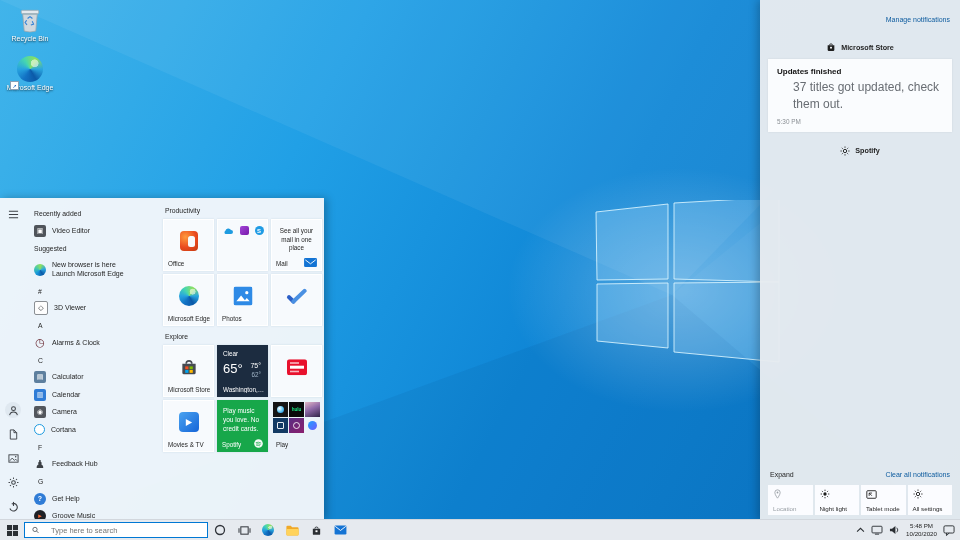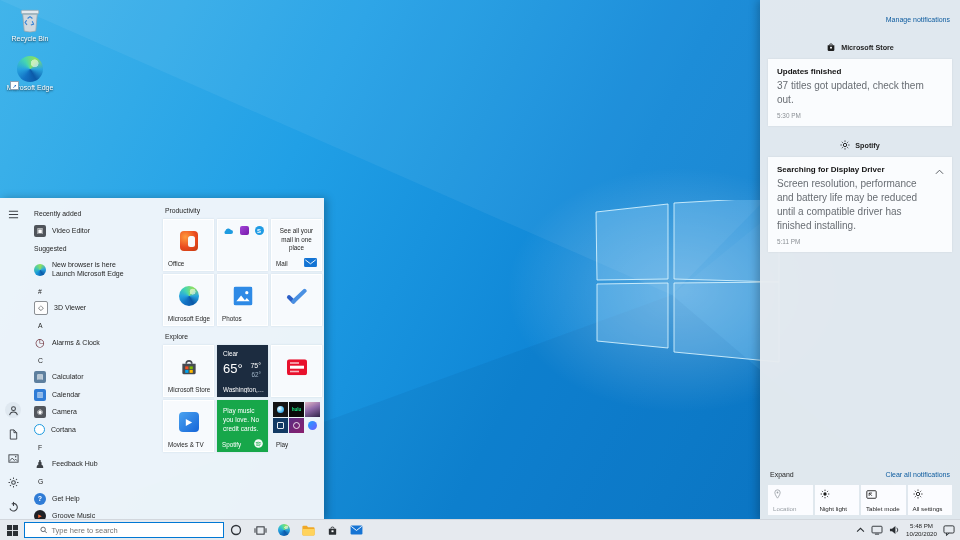--- a/index.html
+++ b/index.html
@@ -102,38 +102,38 @@
   .action-center{position:absolute;right:0;top:0;width:200px;height:520px;z-index:4;
     background:rgba(231,235,240,0.97);box-shadow:-3px 0 8px rgba(0,0,0,0.22);
     display:flex;flex-direction:column;box-sizing:border-box;}
   .ac-top{text-align:right;padding:8px 10px 2px;}
   .link{font-size:7px;color:#0b5a9e;cursor:pointer;}
   .ac-header{display:flex;justify-content:center;align-items:center;gap:5px;margin-top:14px;
     font-size:7.2px;font-weight:bold;color:#1f1f1f;}
   .ac-card{position:relative;margin:7px 8px 0;background:rgba(252,253,255,0.92);padding:8px 9px 7px;
     box-shadow:0 0 2px rgba(0,0,0,0.08);cursor:pointer;}
   .ac-title{font-size:8px;font-weight:bold;color:#141414;margin-bottom:3px;}
-  .ac-body{font-size:10px;color:#686d73;line-height:1.4;}
+  .ac-body{font-size:12px;color:#686d73;line-height:1.4;margin-left:16px;}
   .ac-time{font-size:6.4px;color:#8a8f94;margin-top:5px;}
   .ac-chevron{position:absolute;right:8px;top:12px;color:#5a5f64;cursor:pointer;}
   .ac-spacer{flex:1;}
   .ac-footer{display:flex;justify-content:space-between;align-items:center;padding:0 10px 7px;}
   .expand-lbl{font-size:7px;color:#1f1f1f;cursor:pointer;}
   .qa-grid{display:grid;grid-template-columns:repeat(4,1fr);gap:2px;padding:0 8px 5px;}
   .qa-tile{height:30px;background:rgba(252,253,255,0.95);display:flex;flex-direction:column;
     justify-content:space-between;padding:4px 3px 3px 5px;color:#1f1f1f;cursor:pointer;box-sizing:border-box;}
   .qa-ic{height:10px;display:flex;align-items:center;}
   .qa-label{font-size:6.2px;white-space:nowrap;}
   .qa-tile.disabled{color:#9aa0a6;}
   
   .taskbar{position:absolute;left:0;right:0;bottom:0;height:20px;background:#e6eaef;border-top:1px solid #d2d7dd;
     display:flex;align-items:center;z-index:10;}
   .tb-btn{all:unset;height:20px;width:24px;display:flex;align-items:center;justify-content:center;cursor:pointer;}
   .search-box{height:14px;width:168px;background:#fff;border:1px solid #0078d4;display:flex;align-items:center;
-    gap:4px;padding:0 15px;}
+    gap:12px;padding:0 7px;}
   .search-box input{all:unset;font-size:7.5px;color:#5f6368;width:100%;font-family:inherit;}
   .tray{margin-left:auto;display:flex;align-items:center;gap:6px;padding-right:5px;color:#2b2f33;}
   .clock{font-size:6.2px;line-height:1.3;text-align:center;color:#1f1f1f;cursor:pointer;}
   .tray .tb-ic{cursor:pointer;display:flex;}
   svg{display:block;}
 </style>
 </head>
 <body>
 
 <div class="screen">
@@ -435,28 +435,20 @@
             <line x1="0.6" y1="6" x2="2.1" y2="6"></line>
             <line x1="9.9" y1="6" x2="11.4" y2="6"></line>
             <line x1="2.2" y1="2.2" x2="3.2" y2="3.2"></line>
             <line x1="8.8" y1="8.8" x2="9.8" y2="9.8"></line>
             <line x1="8.8" y1="3.2" x2="9.8" y2="2.2"></line>
             <line x1="2.2" y1="9.8" x2="3.2" y2="8.8"></line>
           </g>
         </svg>
       <span>Spotify</span>
     </div>
-    <div class="ac-card">
-      <svg class="ac-chevron" width="9" height="6" viewBox="0 0 10 6">
-          <path d="M1 5l4-4 4 4" fill="none" stroke="currentColor" stroke-width="1.1"></path>
-        </svg>
-      <div class="ac-title" style="max-width:135px;">Searching for Display Driver</div>
-      <div class="ac-body" style="max-width:150px;">Screen resolution, performance and battery life may be reduced until a compatible driver has finished installing.</div>
-      <div class="ac-time">5:11 PM</div>
-    </div>
     <div class="ac-spacer"></div>
     <div class="ac-footer">
       <span class="expand-lbl">Expand</span>
       <span class="link">Clear all notifications</span>
     </div>
     <div class="qa-grid">
         <div class="qa-tile disabled">
     <span class="qa-ic">
             <svg width="9" height="10" viewBox="0 0 10 12">
               <path d="M5 1a3.2 3.2 0 013.2 3.2C8.2 6.8 5 11 5 11S1.8 6.8 1.8 4.2A3.2 3.2 0 015 1z" fill="none" stroke="currentColor" stroke-width="1"></path>

